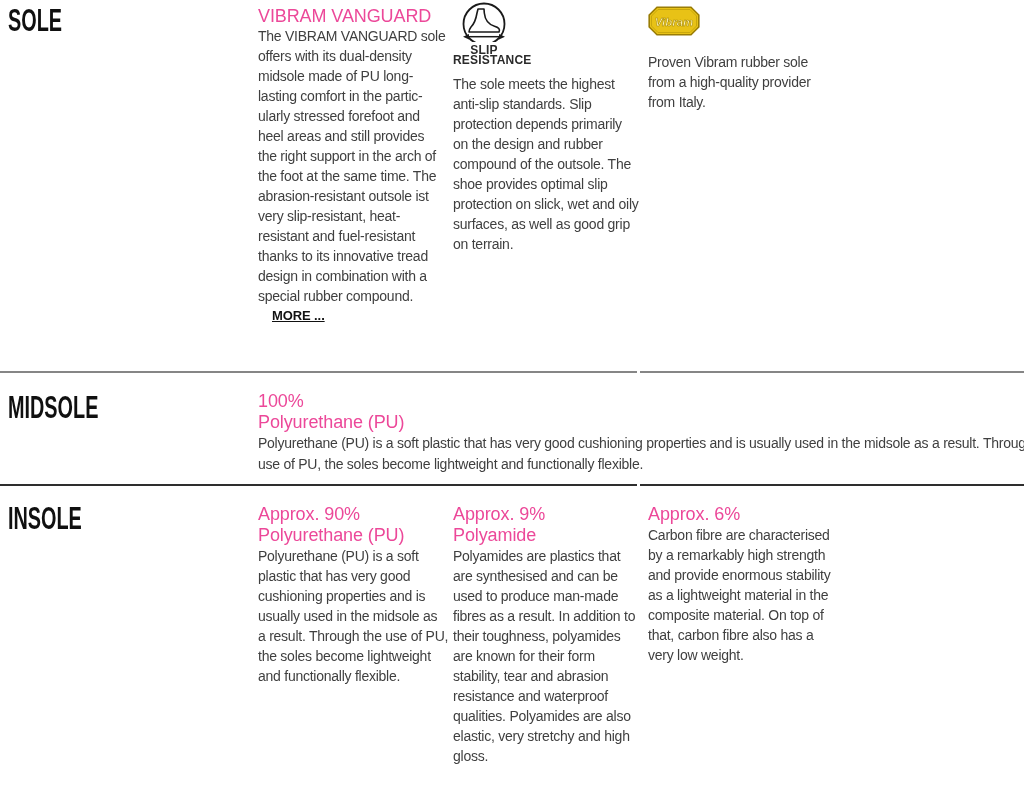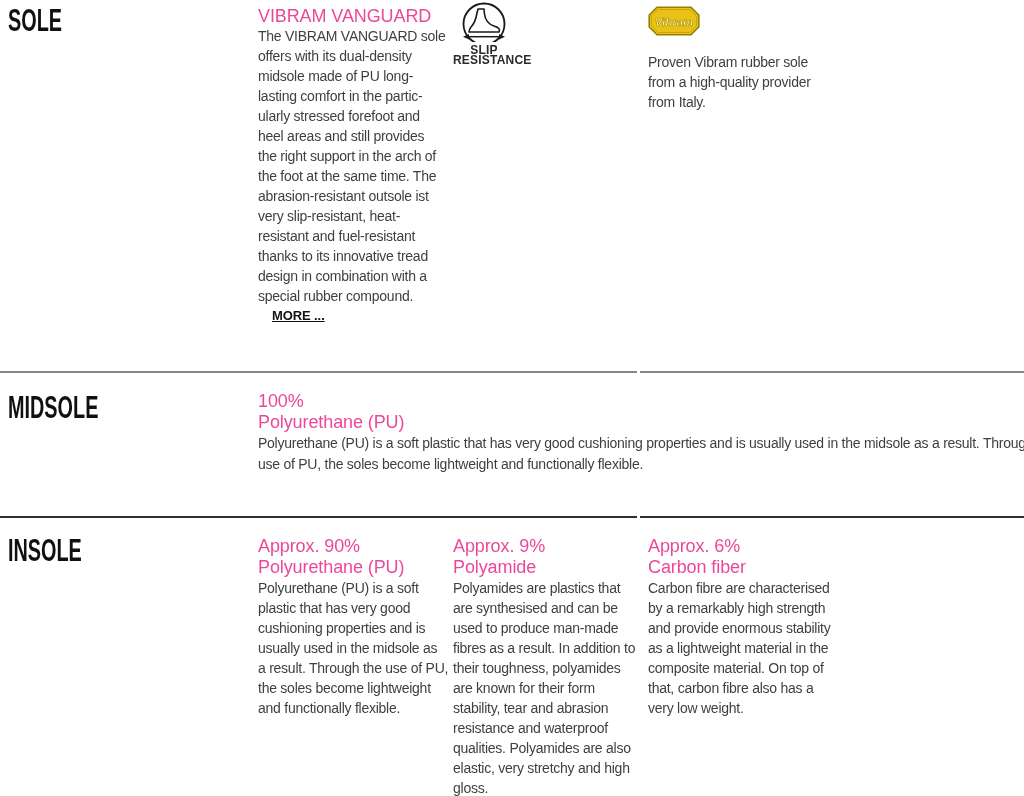--- a/index.html
+++ b/index.html
@@ -38,21 +38,21 @@
     margin-left: 14px;
   }
   .divider { height: 2px; position: relative; }
   .divider::after {
     content: ""; position: absolute; left: 637px; top: 0;
     width: 3px; height: 2px; background: #ffffff;
   }
   .divider-gray { background: #868686; }
   .divider-dark { background: #2e2e2e; }
   #sole { height: 371px; padding-top: 4px; }
-  #midsole { height: 143px; padding-top: 18px; }
+  #midsole { height: 111px; padding-top: 18px; }
   #insole { padding-top: 16px; }
   .cell-pt2 { padding-top: 2px; }
   .icon-block { width: 62px; text-align: center; margin-top: -2px; }
   .icon-caption {
     font-size: 12px; font-weight: 600; color: #2b2b2b;
     line-height: 10px; letter-spacing: 0.2px; margin-top: -1px;
     white-space: pre-line;
   }
   .after-icon { margin-top: 9px; }
   .after-logo { margin-top: 12px; }
@@ -91,20 +91,29 @@
         <svg width="60" height="40" viewBox="0 0 60 40">
           <circle cx="30" cy="22" r="20.5" fill="none" stroke="#1a1a1a" stroke-width="1.8"></circle>
           <path d="M24,7 L23,11 C22,17 20,22 17,25 C15.5,27 15,28.5 15,30 L45,30 C46.5,27.5 44.5,25.3 40.5,24.2 C34,22.3 31,17.5 30.3,11 L30,7 Z" fill="#ffffff" stroke="#1a1a1a" stroke-width="1.6" stroke-linejoin="round"></path>
           <line x1="14" y1="34.7" x2="46" y2="34.7" stroke="#1a1a1a" stroke-width="1.5"></line>
           <polygon points="9,34.7 15,31.9 15,37.5" fill="#1a1a1a"></polygon>
           <polygon points="51,34.7 45,31.9 45,37.5" fill="#1a1a1a"></polygon>
         </svg>
         <div class="icon-caption">SLIP
 RESISTANCE</div>
       </div>
+      <div class="body-text after-icon">The sole meets the highest
+anti-slip standards. Slip
+protection depends primarily
+on the design and rubber
+compound of the outsole. The
+shoe provides optimal slip
+protection on slick, wet and oily
+surfaces, as well as good grip
+on terrain.</div>
     </div>
 
     <div class="cell-pt2">
       <svg width="52" height="30" viewBox="0 0 52 30">
         <polygon points="9,1.2 43,1.2 50.8,9 50.8,21 43,28.8 9,28.8 1.2,21 1.2,9" fill="#e8c216" stroke="#9a7d05" stroke-width="1.6"></polygon>
         <polygon points="10,3.5 42,3.5 48.5,10 48.5,20 42,26.5 10,26.5 3.5,20 3.5,10" fill="none" stroke="#c9a70c" stroke-width="1"></polygon>
         <text x="26" y="19.5" text-anchor="middle" font-size="11.5" font-style="italic" font-weight="bold" font-family="Liberation Sans, sans-serif" fill="#fdf3b8" stroke="#a88a00" stroke-width="0.55">Vibram</text>
       </svg>
       <div class="body-text after-logo">Proven Vibram rubber sole
 from a high-quality provider
@@ -156,21 +165,20 @@
 are known for their form
 stability, tear and abrasion
 resistance and waterproof
 qualities. Polyamides are also
 elastic, very stretchy and high
 gloss.</div>
     </div>
 
     <div class="cell-pt2">
       <div class="col-heading head21">Approx. 6%</div>
-      <div class="col-heading head21">Carbon fiber</div>
       <div class="body-text">Carbon fibre are characterised
 by a remarkably high strength
 and provide enormous stability
 as a lightweight material in the
 composite material. On top of
 that, carbon fibre also has a
 very low weight.</div>
     </div>
   </div>
 

